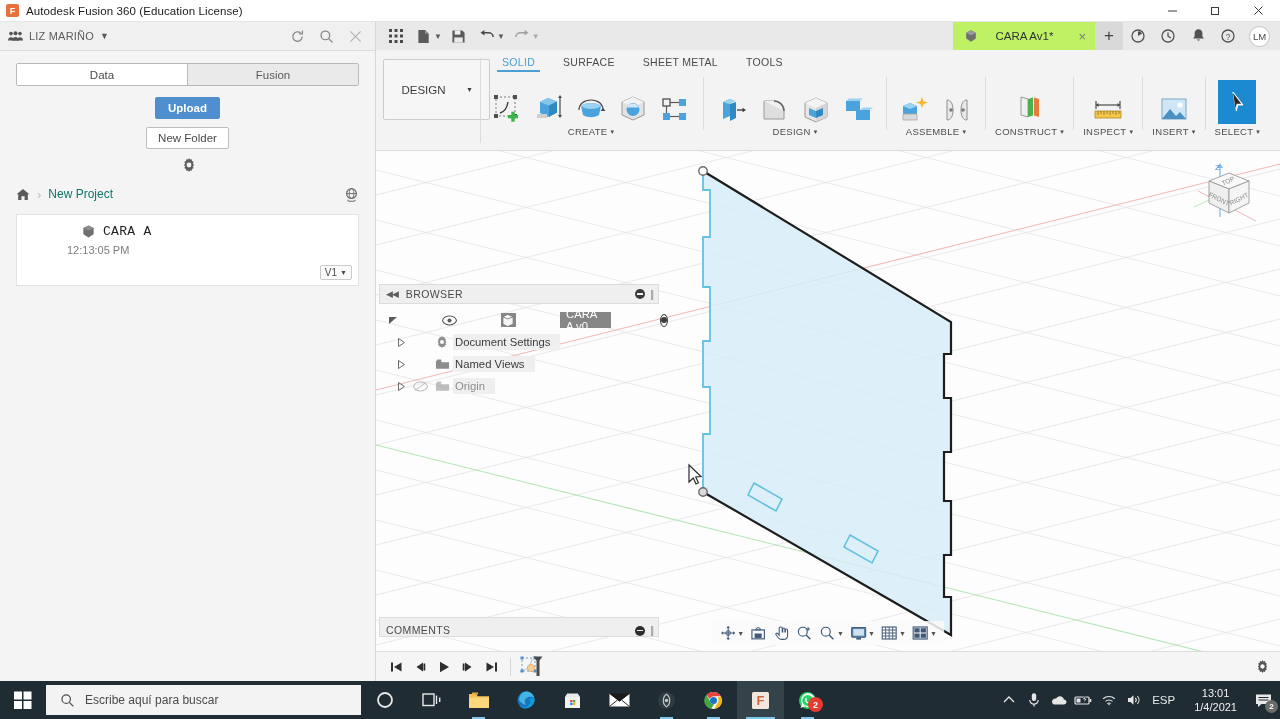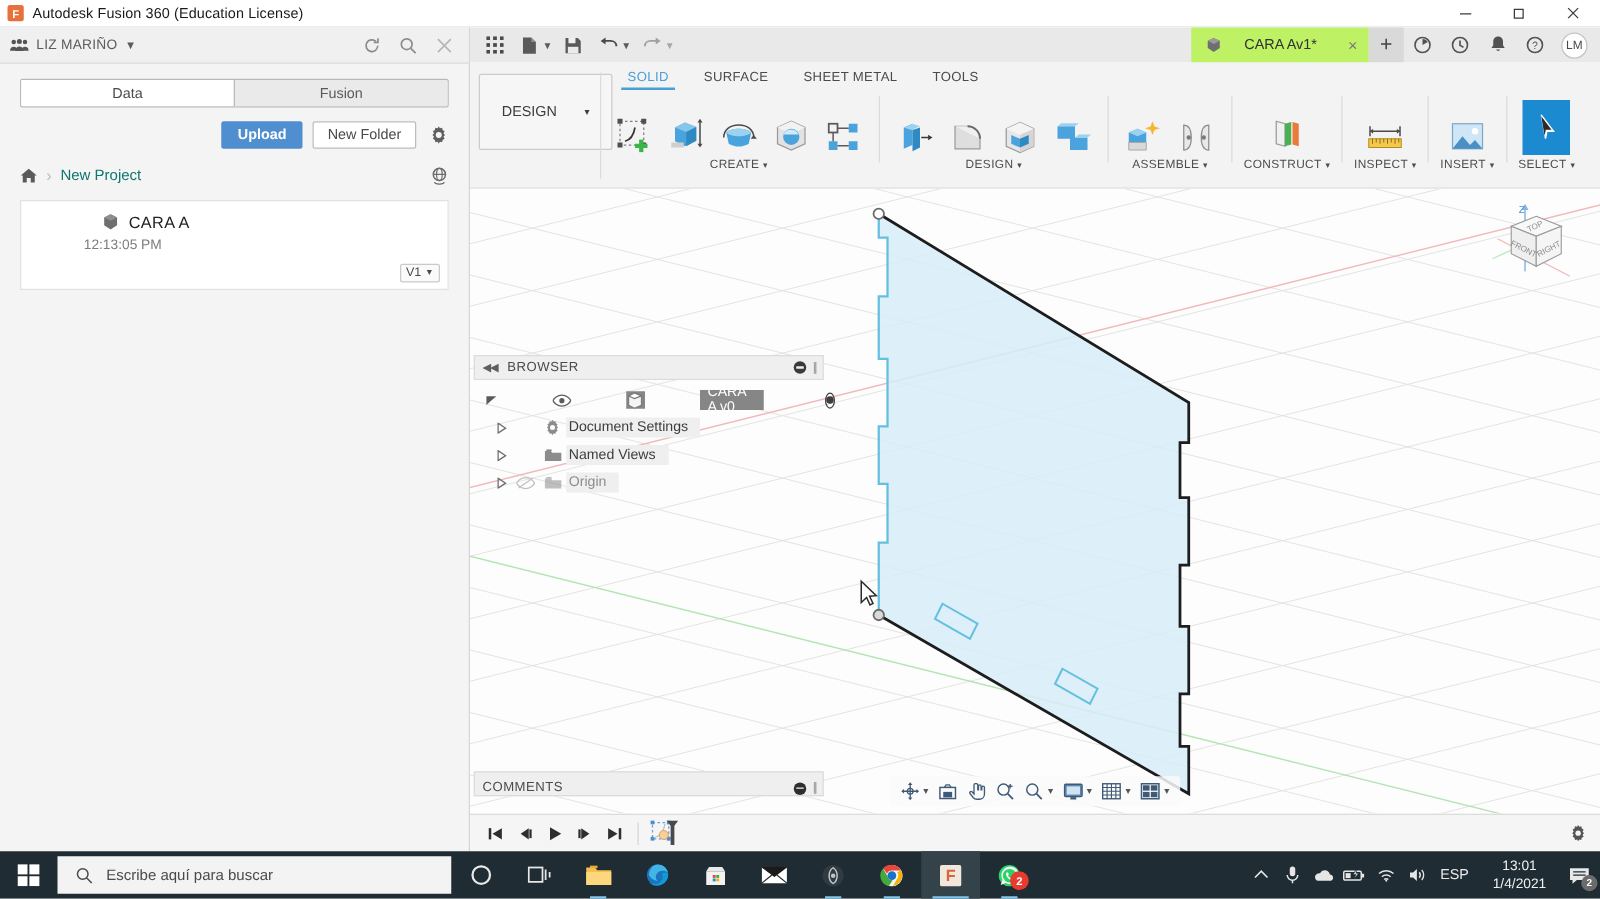--- a/index.html
+++ b/index.html
@@ -55,21 +55,21 @@
     border:1px solid #b9b9b9; border-radius:2px; overflow:hidden; background:#fff;
   }
   .dp-tab {
     flex:1; display:flex; align-items:center; justify-content:center;
     font-size:11.5px; color:#4a4a4a; cursor:pointer; background:#fff;
   }
   .dp-tab.inactive { background:#eaeaea; border-left:1px solid #b9b9b9; color:#5a5a5a; }
 
   .dp-actions {
     display:flex; align-items:center; justify-content:flex-end;
-    gap:8px; margin:11px 16px 0 16px;
+    gap:8px; margin:11px 16px 0 16px;flex-direction:column;
   }
   .btn-upload {
     background:#4f8fd0; color:#fff; font-size:11.5px; font-weight:bold;
     border:none; border-radius:2px; height:22px; padding:0 13px; cursor:pointer;
   }
   .btn-newfolder {
     background:#fff; color:#4a4a4a; font-size:11.5px;
     border:1px solid #bdbdbd; border-radius:2px; height:22px; padding:0 11px; cursor:pointer;
   }
   .dp-gear { color:#5f5f5f; cursor:pointer; display:flex; margin-left:2px; }
@@ -79,21 +79,21 @@
   }
   .bc-home { color:#5a5a5a; display:flex; }
   .bc-sep { color:#bcbcbc; font-size:13px; margin:0 7px; }
   .bc-label { font-size:12px; color:#0f766e; }
   .bc-globe { margin-left:auto; color:#6b6b6b; display:flex; }
 
   .dp-card {
     margin:11px 16px 0 16px; height:72px; background:#fff;
     border:1px solid #e2e2e2; position:relative;
   }
-  .card-title-row { display:flex; padding:9px 0 0 64px; }
+  .card-title-row { display:flex; padding:9px 0 0 64px;font-family:Liberation Mono, monospace; }
   .card-cube { margin-right:7px; display:flex; }
   .card-title { font-size:13px; color:#222; letter-spacing:0.3px; }
   .card-time { font-size:11px; color:#7d7d7d; padding:5px 0 0 50px; }
   .card-ver {
     position:absolute; right:6px; bottom:5px;
     border:1px solid #c9c9c9; border-radius:2px; background:#fafafa;
     font-size:10px; color:#4a4a4a; padding:1px 4px; display:flex; align-items:center; gap:3px;
     cursor:pointer;
   }
 

